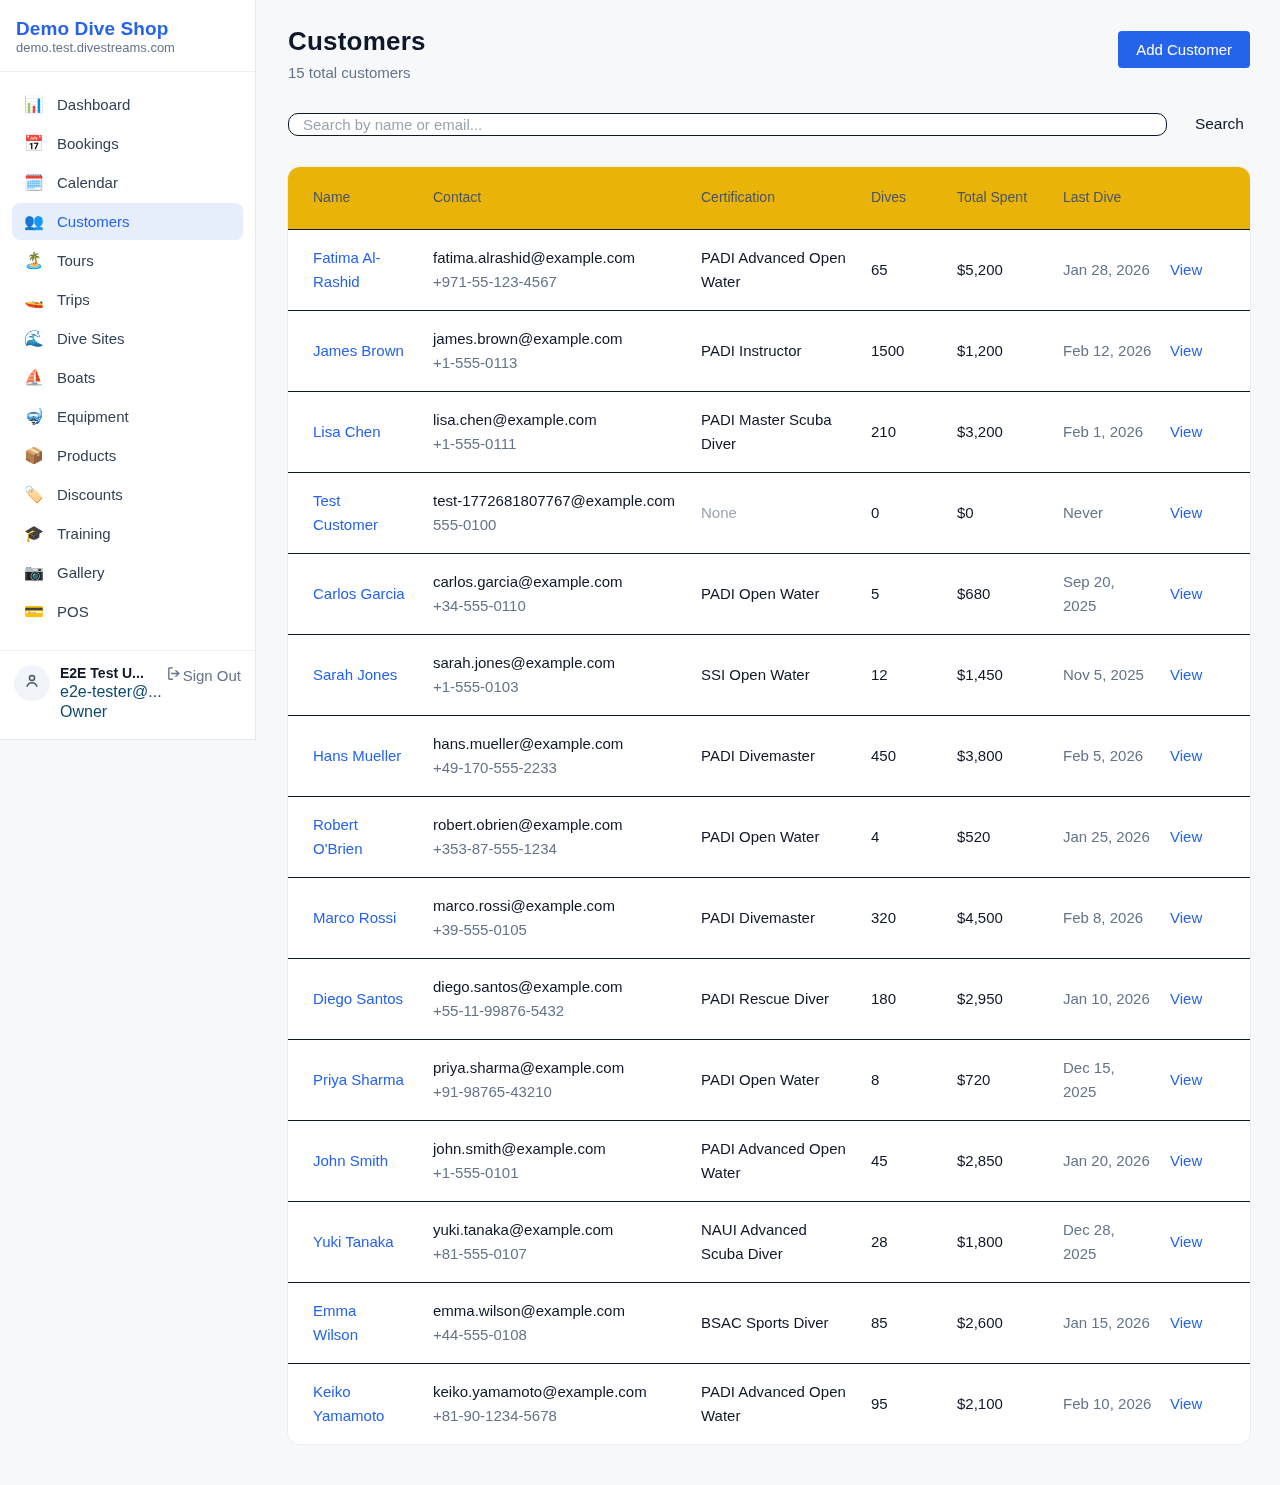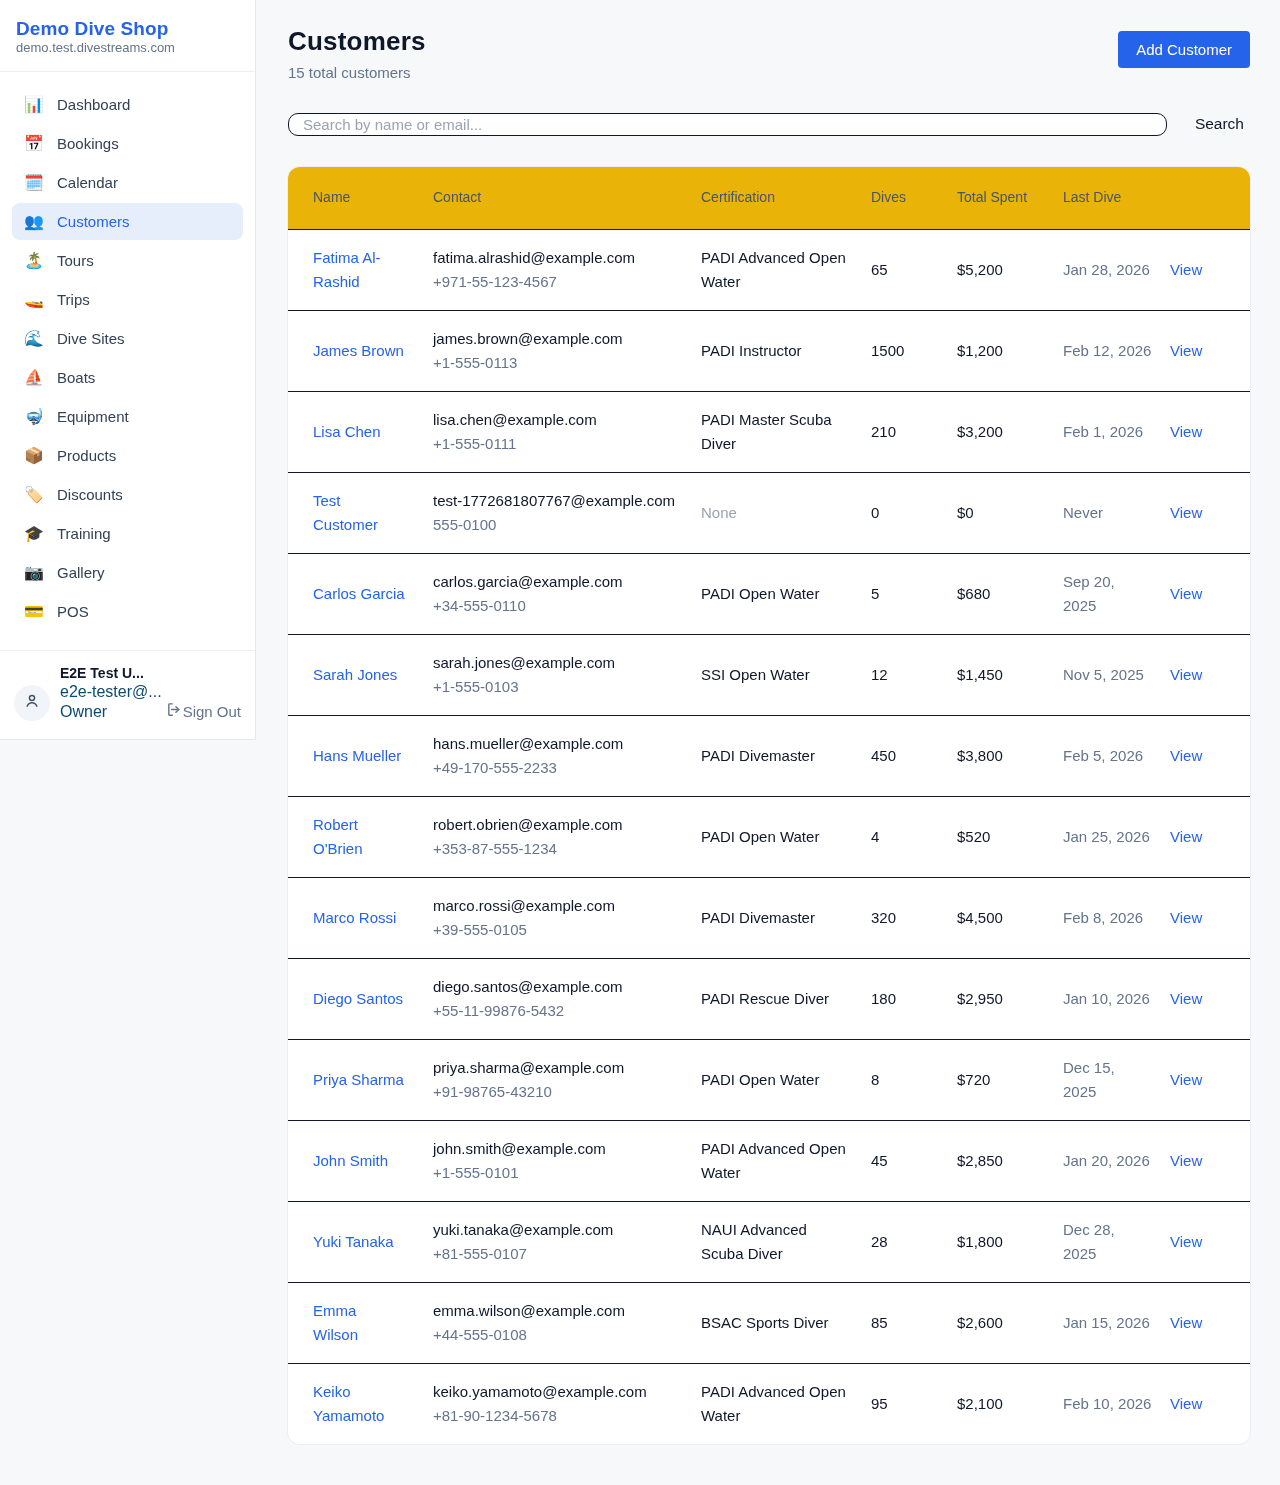--- a/index.html
+++ b/index.html
@@ -34,21 +34,21 @@
     font-size:15px; color:#334155;
     cursor:pointer; white-space:nowrap;
   }
   .nav-item .ico { width:20px; font-size:16px; text-align:center; flex:0 0 20px; }
   .nav-item.active { background:#e6eefb; color:#2563eb; font-weight:500; }
 
   .sidebar-footer {
     border-top:1px solid #eceff3;
     margin-top:8px;
     padding:14px 14px;
-    display:flex; align-items:flex-end; gap:10px;
+    display:flex; align-items:flex-start; gap:10px;
   }
   .avatar {
     width:36px; height:36px; border-radius:50%;
     background:#f1f5f9; color:#475569;
     display:flex; align-items:center; justify-content:center;
     flex:0 0 36px;
   }
   .user-block { min-width:0; flex:1; }
   .user-name { font-size:14px; font-weight:700; color:#0f172a; white-space:nowrap; }
   .user-email, .user-role { font-size:16px; color:#0c4a6e; margin-top:2px; white-space:nowrap; }

